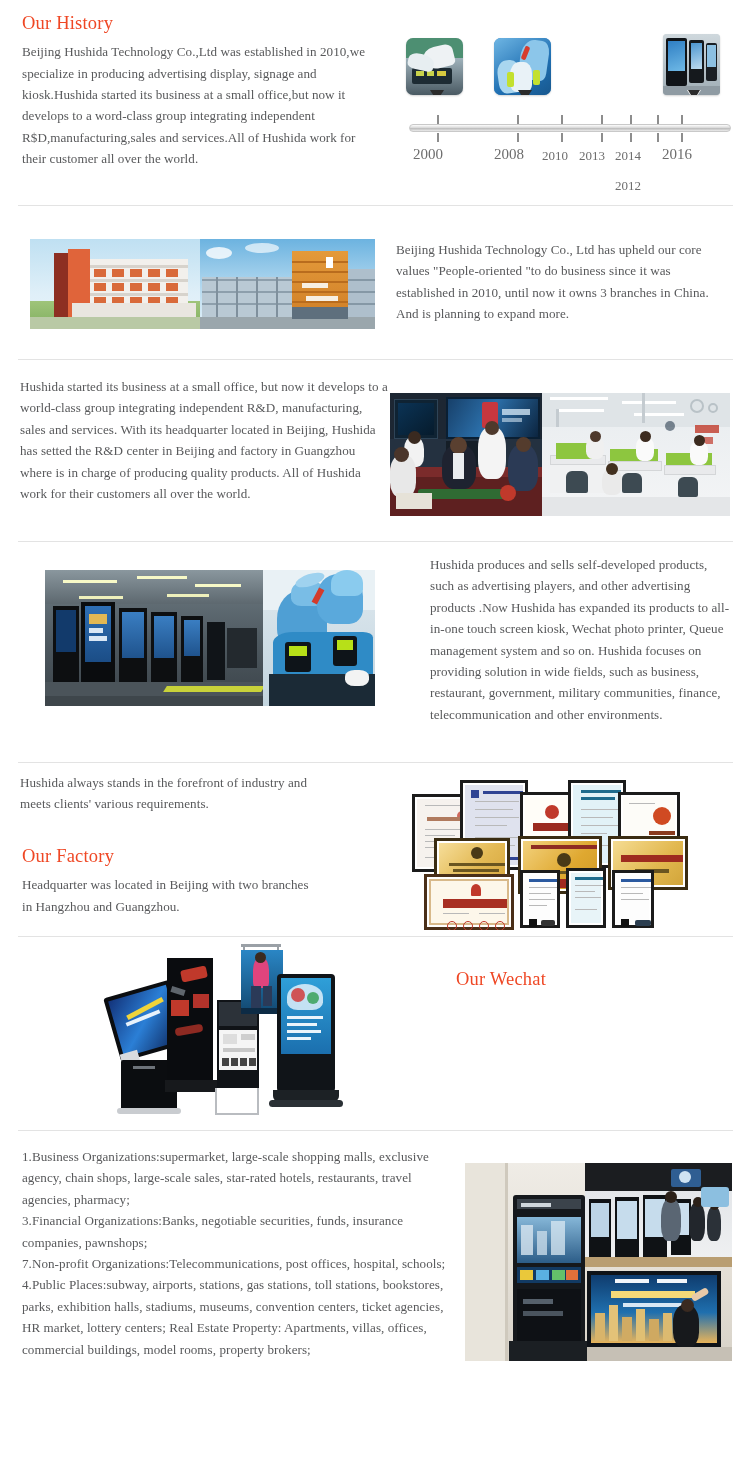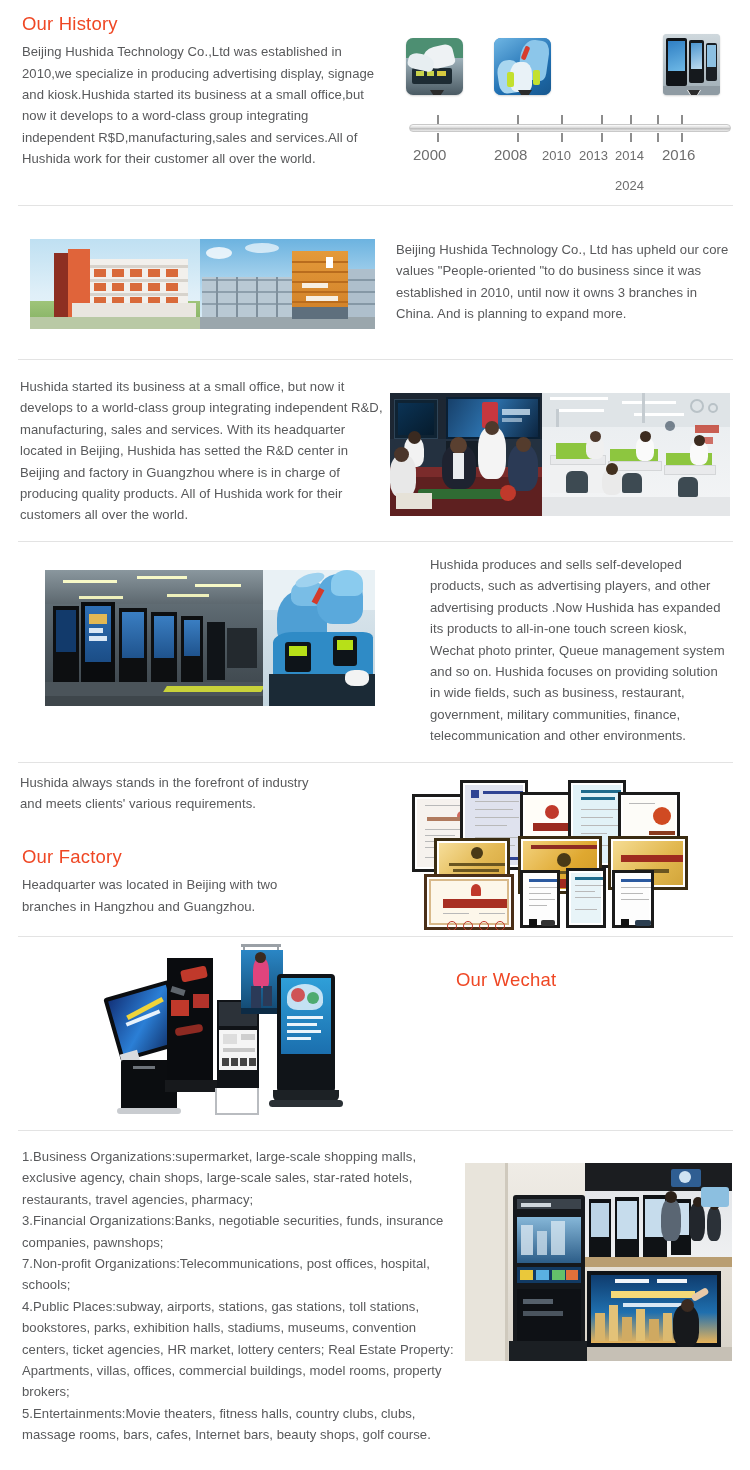--- a/index.html
+++ b/index.html
@@ -1,21 +1,21 @@
 <!DOCTYPE html>
 <html><head>
 <meta charset="utf-8">
 <style>
   html,body{margin:0;padding:0;}
   body{
     width:750px; height:1470px; background:#ffffff;
     font-family:"Liberation Sans", sans-serif;
     color:#4a4a4a; overflow:hidden; position:relative;
   }
-  .page{position:relative;width:666px;height:1470px;}
+  .page{position:relative;width:666px;height:1470px;font-family:Liberation Serif, serif;}
   .sec{position:absolute;}
   .divider{position:absolute;left:18px;width:715px;height:1px;background:#e3e3e3;}
   h2.head{
     margin:0 0 4px 0; font-size:18.5px; font-weight:400;
     color:#ef4724; letter-spacing:.2px; line-height:1.25;
   }
   p.body{
     margin:0; font-size:13.1px; line-height:21.4px; color:#58595b;
     font-weight:400; letter-spacing:.05px;
   }
@@ -116,21 +116,21 @@
     <div class="tick dn" style="left:248px;"></div>
     <div class="tick up" style="left:272px;"></div>
     <div class="tick dn" style="left:272px;"></div>
 
     <div class="yr big" style="left:4px;top:22px;">2000</div>
     <div class="yr big" style="left:85px;top:22px;">2008</div>
     <div class="yr sm" style="left:133px;top:24px;">2010</div>
     <div class="yr sm" style="left:170px;top:24px;">2013</div>
     <div class="yr sm" style="left:206px;top:24px;">2014</div>
     <div class="yr big" style="left:253px;top:22px;">2016</div>
-    <div class="yr sm" style="left:206px;top:54px;">2024</div>
+    <div class="yr sm" style="left:206px;top:54px;">2012</div>
   </div>
 
   <div class="divider" style="top:205px;"></div>
 
   <div class="ph" style="left:30px;top:239px;width:345px;height:90px;">
 
     <div style="left:0;top:0;width:170px;height:90px;" class="sky"></div>
     <div style="left:0;top:62px;width:170px;height:28px;" class="grass"></div>
     <div style="left:24px;top:14px;width:14px;height:72px;background:#8d2f22;"></div>
     <div style="left:38px;top:10px;width:22px;height:76px;background:#e0643a;"></div>
@@ -512,21 +512,20 @@
     <h2 class="head">Our Wechat</h2>
   </div>
 
   <div class="divider" style="top:1130px;"></div>
 
   <div class="sec" style="left:22px;top:1141px;width:440px;">
     <p class="body" style="margin-top:5px;">1.Business Organizations:supermarket, large-scale shopping malls, exclusive agency, chain shops, large-scale sales, star-rated hotels, restaurants, travel agencies, pharmacy;</p>
     <p class="body">3.Financial Organizations:Banks, negotiable securities, funds, insurance companies, pawnshops;</p>
     <p class="body">7.Non-profit Organizations:Telecommunications, post offices, hospital, schools;</p>
     <p class="body">4.Public Places:subway, airports, stations, gas stations, toll stations, bookstores, parks, exhibition halls, stadiums, museums, convention centers, ticket agencies, HR market, lottery centers; Real Estate Property: Apartments, villas, offices, commercial buildings, model rooms, property brokers;</p>
-    <p class="body">5.Entertainments:Movie theaters, fitness halls, country clubs, clubs, massage rooms, bars, cafes, Internet bars, beauty shops, golf course.</p>
   </div>
 
   <div class="ph" style="left:465px;top:1163px;width:267px;height:198px;">
 
     <div style="left:0;top:0;width:267px;height:198px;background:linear-gradient(to bottom,#efece6,#e3ded5 60%,#d7d2c8);"></div>
     <div style="left:0;top:0;width:40px;height:198px;background:#e8e4db;"></div>
     <div style="left:40px;top:0;width:3px;height:198px;background:#cfc9bd;"></div>
 
     <div style="left:48px;top:32px;width:72px;height:166px;background:#15181c;border-radius:3px;"></div>
     <div style="left:52px;top:36px;width:64px;height:10px;background:#3b434b;"></div>

